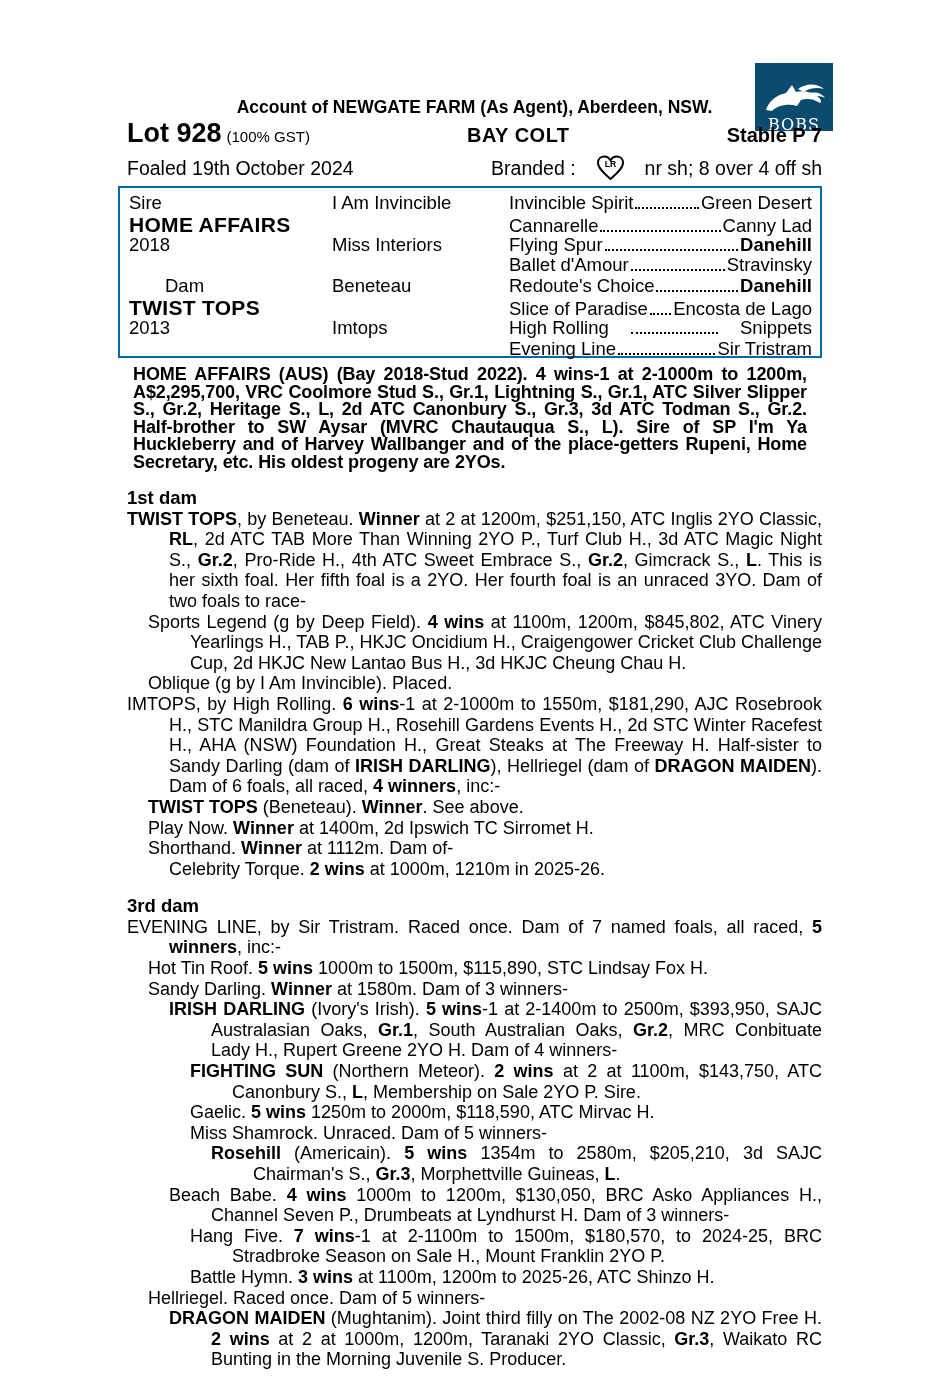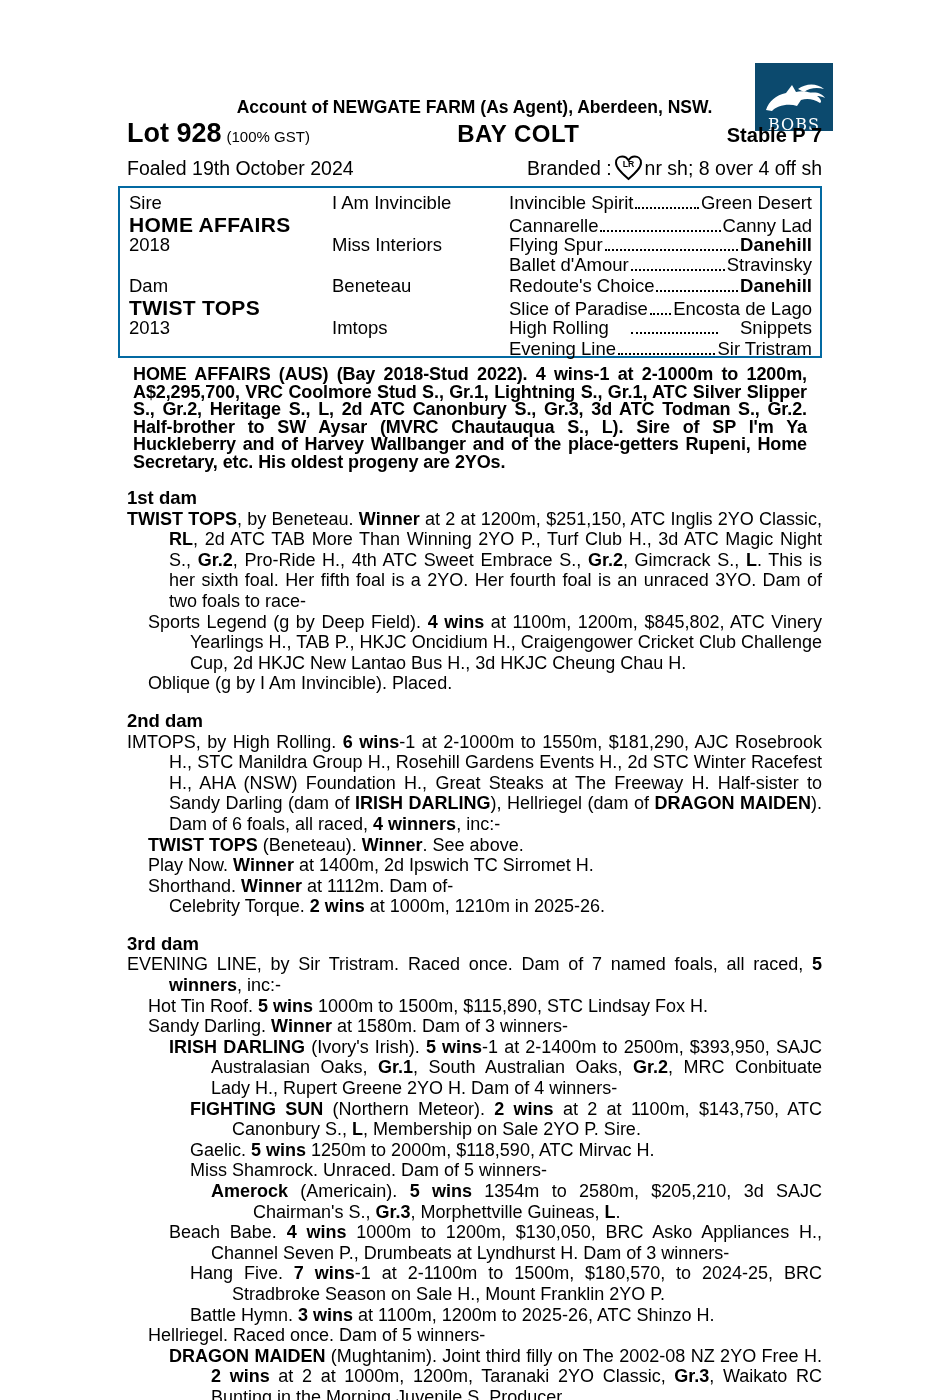--- a/index.html
+++ b/index.html
@@ -13,25 +13,25 @@
            font-weight:bold;font-size:17.5px;}
   .logo{position:absolute;left:755px;top:63px;width:78px;height:68px;background:#0c4a6e;
         color:#fff;text-align:center;box-sizing:border-box;padding-top:19px;}
   .logo .bobs{font-family:"DejaVu Serif",serif;font-size:16px;letter-spacing:1px;line-height:16px;margin-top:1px;}
   .logo .elig{font-family:"DejaVu Serif",serif;font-size:6.5px;letter-spacing:2.2px;line-height:8px;}
   .lot-row{position:absolute;top:118px;left:127px;width:695px;display:flex;
            justify-content:space-between;align-items:baseline;}
   .lot-left{white-space:nowrap;}
   .lot-label{font-weight:bold;font-size:27px;}
   .gst{font-size:15px;margin-left:5px;}
-  .colt-title{font-weight:bold;font-size:24px;letter-spacing:.5px;}
+  .colt-title{font-weight:bold;font-size:20px;letter-spacing:.5px;}
   .stable{font-weight:bold;font-size:20px;}
   .foaled-row{position:absolute;top:155px;left:127px;width:695px;display:flex;
               justify-content:space-between;align-items:center;font-size:19.5px;}
-  .branded{display:flex;align-items:center;gap:2px;white-space:nowrap;}
+  .branded{display:flex;align-items:center;gap:20px;white-space:nowrap;}
 
   
   .ped-table{position:absolute;top:186px;left:118px;width:704px;height:172px;
              border:2px solid #0369a1;box-sizing:border-box;display:grid;
              grid-template-columns:203px 177px 1fr;grid-auto-rows:20.8px;
              padding:4px 8px 0 9px;font-size:18.5px;align-items:baseline;}
   .ped-name{font-weight:bold;font-size:21px;letter-spacing:.3px;}
   .leader{display:flex;align-items:baseline;white-space:nowrap;}
   .dots{flex:1;border-bottom:2px dotted #000;margin:0 2px 3px 2px;min-width:8px;}
 
@@ -83,21 +83,21 @@
   </span>
 </div>
 
 <div class="ped-table">
   <span style="grid-column:1;grid-row:1;">Sire</span>
   <span style="grid-column:1;grid-row:2;" class="ped-name">HOME AFFAIRS</span>
   <span style="grid-column:1;grid-row:3;">2018</span>
   <span style="grid-column:2;grid-row:1;">I Am Invincible</span>
   <span style="grid-column:2;grid-row:3;">Miss Interiors</span>
 
-  <span style="grid-column:1;grid-row:5;">Dam</span>
+  <span style="grid-column:1;grid-row:5;margin-left:36px;">Dam</span>
   <span style="grid-column:1;grid-row:6;" class="ped-name">TWIST TOPS</span>
   <span style="grid-column:1;grid-row:7;">2013</span>
   <span style="grid-column:2;grid-row:5;">Beneteau</span>
   <span style="grid-column:2;grid-row:7;">Imtops</span>
 
   <span class="leader" style="grid-column:3;grid-row:1;">
       <span>Invincible Spirit</span>
       <span class="dots"></span>
       <span>Green Desert</span>
     </span>
@@ -138,34 +138,33 @@
     </span>
 </div>
 
 <div class="sections">
   <p class="sire-para"><span class="b">HOME AFFAIRS (AUS) (Bay 2018-Stud 2022). 4 wins-1 at 2-1000m to 1200m, A$2,295,700, VRC Coolmore Stud S., Gr.1, Lightning S., Gr.1, ATC Silver Slipper S., Gr.2, Heritage S., L, 2d ATC Canonbury S., Gr.3, 3d ATC Todman S., Gr.2. Half-brother to SW Aysar (MVRC Chautauqua S., L). Sire of SP I'm Ya Huckleberry and of Harvey Wallbanger and of the place-getters Rupeni, Home Secretary, etc. His oldest progeny are 2YOs.</span></p>
   <div id="sections">
       <h3 class="dam-heading">1st dam</h3>
       <p class="entry lv0"><span class="b">TWIST TOPS</span><span>, by Beneteau. </span><span class="b">Winner</span><span> at 2 at 1200m, $251,150, ATC Inglis 2YO Classic, </span><span class="b">RL</span><span>, 2d ATC TAB More Than Winning 2YO P., Turf Club H., 3d ATC Magic Night S., </span><span class="b">Gr.2</span><span>, Pro-Ride H., 4th ATC Sweet Embrace S., </span><span class="b">Gr.2</span><span>, Gimcrack S., </span><span class="b">L</span><span>. This is her sixth foal. Her fifth foal is a 2YO. Her fourth foal is an unraced 3YO. Dam of two foals to race-</span></p>
       <p class="entry lv1"><span>Sports Legend (g by Deep Field). </span><span class="b">4 wins</span><span> at 1100m, 1200m, $845,802, ATC Vinery Yearlings H., TAB P., HKJC Oncidium H., Craigengower Cricket Club Challenge Cup, 2d HKJC New Lantao Bus H., 3d HKJC Cheung Chau H.</span></p>
       <p class="entry lv1"><span>Oblique (g by I Am Invincible). Placed.</span></p>
-      <h3 class="dam-heading">2nd dam</h3>
       <p class="entry lv0"><span>IMTOPS, by High Rolling. </span><span class="b">6 wins</span><span>-1 at 2-1000m to 1550m, $181,290, AJC Rosebrook H., STC Manildra Group H., Rosehill Gardens Events H., 2d STC Winter Racefest H., AHA (NSW) Foundation H., Great Steaks at The Freeway H. Half-sister to Sandy Darling (dam of </span><span class="b">IRISH DARLING</span><span>), Hellriegel (dam of </span><span class="b">DRAGON MAIDEN</span><span>). Dam of 6 foals, all raced, </span><span class="b">4 winners</span><span>, inc:-</span></p>
       <p class="entry lv1"><span class="b">TWIST TOPS</span><span> (Beneteau). </span><span class="b">Winner</span><span>. See above.</span></p>
       <p class="entry lv1"><span>Play Now. </span><span class="b">Winner</span><span> at 1400m, 2d Ipswich TC Sirromet H.</span></p>
       <p class="entry lv1"><span>Shorthand. </span><span class="b">Winner</span><span> at 1112m. Dam of-</span></p>
       <p class="entry lv2"><span>Celebrity Torque. </span><span class="b">2 wins</span><span> at 1000m, 1210m in 2025-26.</span></p>
       <h3 class="dam-heading">3rd dam</h3>
       <p class="entry lv0"><span>EVENING LINE, by Sir Tristram. Raced once. Dam of 7 named foals, all raced, </span><span class="b">5 winners</span><span>, inc:-</span></p>
       <p class="entry lv1"><span>Hot Tin Roof. </span><span class="b">5 wins</span><span> 1000m to 1500m, $115,890, STC Lindsay Fox H.</span></p>
       <p class="entry lv1"><span>Sandy Darling. </span><span class="b">Winner</span><span> at 1580m. Dam of 3 winners-</span></p>
       <p class="entry lv2"><span class="b">IRISH DARLING</span><span> (Ivory's Irish). </span><span class="b">5 wins</span><span>-1 at 2-1400m to 2500m, $393,950, SAJC Australasian Oaks, </span><span class="b">Gr.1</span><span>, South Australian Oaks, </span><span class="b">Gr.2</span><span>, MRC Conbituate Lady H., Rupert Greene 2YO H. Dam of 4 winners-</span></p>
       <p class="entry lv3"><span class="b">FIGHTING SUN</span><span> (Northern Meteor). </span><span class="b">2 wins</span><span> at 2 at 1100m, $143,750, ATC Canonbury S., </span><span class="b">L</span><span>, Membership on Sale 2YO P. Sire.</span></p>
       <p class="entry lv3"><span>Gaelic. </span><span class="b">5 wins</span><span> 1250m to 2000m, $118,590, ATC Mirvac H.</span></p>
       <p class="entry lv3"><span>Miss Shamrock. Unraced. Dam of 5 winners-</span></p>
-      <p class="entry lv4"><span class="b">Amerock</span><span> (Americain). </span><span class="b">5 wins</span><span> 1354m to 2580m, $205,210, 3d SAJC Chairman's S., </span><span class="b">Gr.3</span><span>, Morphettville Guineas, </span><span class="b">L</span><span>.</span></p>
+      <p class="entry lv4"><span class="b">Rosehill</span><span> (Americain). </span><span class="b">5 wins</span><span> 1354m to 2580m, $205,210, 3d SAJC Chairman's S., </span><span class="b">Gr.3</span><span>, Morphettville Guineas, </span><span class="b">L</span><span>.</span></p>
       <p class="entry lv2"><span>Beach Babe. </span><span class="b">4 wins</span><span> 1000m to 1200m, $130,050, BRC Asko Appliances H., Channel Seven P., Drumbeats at Lyndhurst H. Dam of 3 winners-</span></p>
       <p class="entry lv3"><span>Hang Five. </span><span class="b">7 wins</span><span>-1 at 2-1100m to 1500m, $180,570, to 2024-25, BRC Stradbroke Season on Sale H., Mount Franklin 2YO P.</span></p>
       <p class="entry lv3"><span>Battle Hymn. </span><span class="b">3 wins</span><span> at 1100m, 1200m to 2025-26, ATC Shinzo H.</span></p>
       <p class="entry lv1"><span>Hellriegel. Raced once. Dam of 5 winners-</span></p>
       <p class="entry lv2"><span class="b">DRAGON MAIDEN</span><span> (Mughtanim). Joint third filly on The 2002-08 NZ 2YO Free H. </span><span class="b">2 wins</span><span> at 2 at 1000m, 1200m, Taranaki 2YO Classic, </span><span class="b">Gr.3</span><span>, Waikato RC Bunting in the Morning Juvenile S. Producer.</span></p>
     </div>
 </div>
 
 </body></html>

